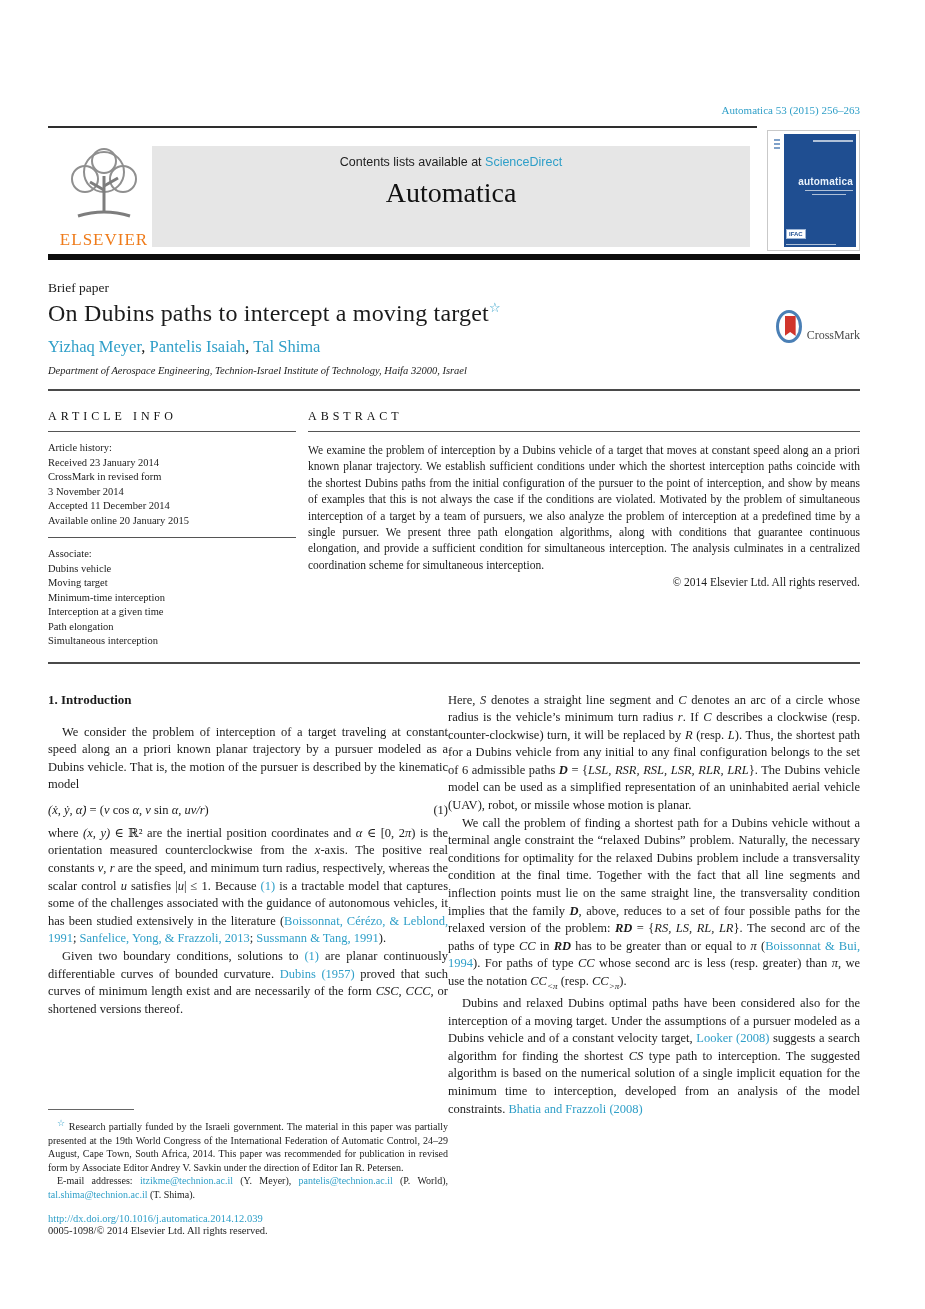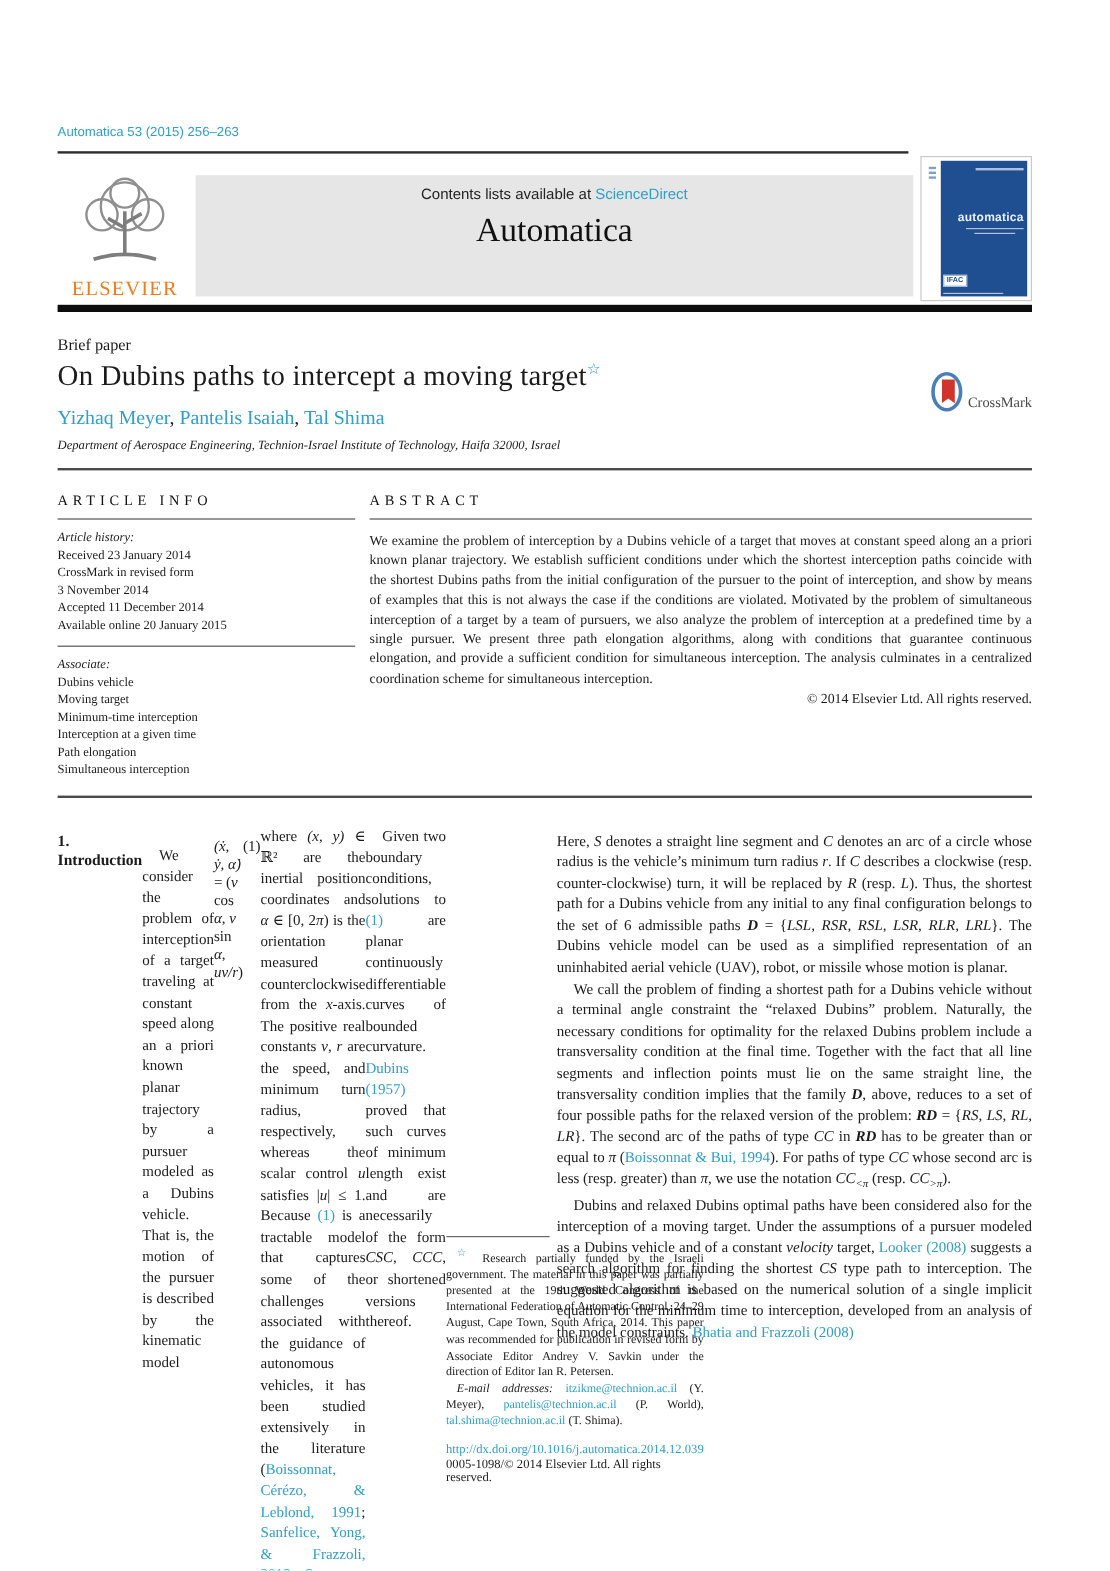--- a/index.html
+++ b/index.html
@@ -3,27 +3,27 @@
 <meta charset="utf-8">
 <style>
   :root{
     --link:#2f9fc8; --ink:#1b1b1b; --graybox:#e6e6e6; --coverblue:#1f4e91; --orange:#ef7b1a;
   }
   *{box-sizing:border-box}
   body{margin:0;background:#fff;color:var(--ink);font-family:"Liberation Serif","DejaVu Serif",serif;}
   .page{position:relative;width:925px;height:1309px;background:#fff;overflow:hidden}
   .content{position:absolute;left:48px;top:0;width:812px}
 
-  .journal-ref{margin-top:104px;text-align:left;font-family:Liberation Sans, sans-serif;font-size:11px;color:var(--link)}
+  .journal-ref{margin-top:104px;text-align:right;font-family:Liberation Serif, serif;font-size:11px;color:var(--link)}
   .top-rule{margin-top:10px;height:2px;background:#2e2e2e;width:709px}
 
   .masthead{position:relative;height:122px;margin-top:2px}
   .m-logo{position:absolute;left:0;top:16px;width:112px;height:102px;text-align:center}
   .m-logo .word{color:var(--orange);font-size:17px;letter-spacing:1px;margin-top:0px}
-  .m-gray{position:absolute;left:115px;top:16px;width:598px;height:101px;background:var(--graybox);text-align:center;font-family:"Liberation Sans",sans-serif}
+  .m-gray{position:absolute;left:104px;top:16px;width:598px;height:101px;background:var(--graybox);text-align:center;font-family:"Liberation Sans",sans-serif}
   .m-contents{padding-top:9px;font-size:12.5px;color:#222}
   .m-journal{font-family:"Liberation Serif","DejaVu Serif",serif;font-size:28px;margin-top:8px;color:#111}
   .m-home{font-size:12.5px;margin-top:11px;color:#222}
 
   .cover{position:absolute;right:0;top:0;width:93px;height:121px;background:#fff;border:1px solid #c9c9c9;padding:3px;display:flex}
   .cover-strip{width:13px;background:#fff;position:relative}
   .cover-strip .tick{position:absolute;left:3px;width:6px;height:2px;background:#7fa1c9}
   .cover-main{flex:1;position:relative;background:var(--coverblue)}
   .cover-main .bar{position:absolute;background:rgba(255,255,255,.65);height:2px}
   .cover-title{position:absolute;right:3px;top:42px;color:#e8f1fb;font-family:"Liberation Sans",sans-serif;font-size:10px;font-weight:bold;letter-spacing:.2px}
@@ -44,37 +44,37 @@
   .affiliation{margin-top:8px;font-size:10.5px;font-style:italic}
 
   .rule2{margin-top:13px;height:2px;background:#4a4a4a}
 
   .ia-grid{display:flex}
   .info-col{width:248px;margin-right:12px}
   .abs-col{flex:1}
   .col-head{margin-top:18px;font-size:12px;letter-spacing:4px;color:#111}
   .head-rule{height:1px;background:#555;margin-top:7px}
   .info-body{font-size:10.5px;line-height:14.5px}
-  .ilabel{font-style:italic;margin-top:9px}
+  .ilabel{margin-top:9px}
   .info-divider{height:1px;background:#555;margin:9px 0 0}
   .abs-text{margin:10px 0 0;font-size:11.5px;line-height:16.4px;text-align:justify}
   .abs-copy{margin-top:3px;text-align:right;font-size:11.5px}
 
   .two-col{display:flex;margin-top:24px;height:548px}
-  .col-l{width:400px;margin-right:16px;display:flex;flex-direction:row}
+  .col-l{width:400px;display:flex;flex-direction:column}
   .col-r{flex:1}
   .col-l h2{margin:4px 0 0;font-size:13px}
   .bodyp{margin:0;font-size:12.5px;line-height:17.6px;text-align:justify}
   .mt{margin-top:16px}
   .ind{text-indent:14px}
   .equation{display:flex;justify-content:space-between;margin:9px 0 7px;font-size:12.5px}
 
   .lnk{color:var(--link)}
   .m{font-style:italic}
-  .i{font-style:italic}
+  .i{}
   .scr{font-style:italic;font-weight:bold}
   .sub{vertical-align:sub;font-size:72%;font-style:italic}
   .fnstar{color:var(--link);font-size:9px;vertical-align:super}
 
   .footnote{margin-top:auto}
   .fn-rule{width:86px;height:1px;background:#666;margin-bottom:7px}
   .fnp{margin:0;font-size:10px;line-height:13.6px;text-align:justify}
   .fnp.ind2{text-indent:9px}
   .fn-doi{margin-top:11px;font-size:10.5px;color:var(--link)}
   .fn-issn{font-size:10.5px;margin-top:1px}

